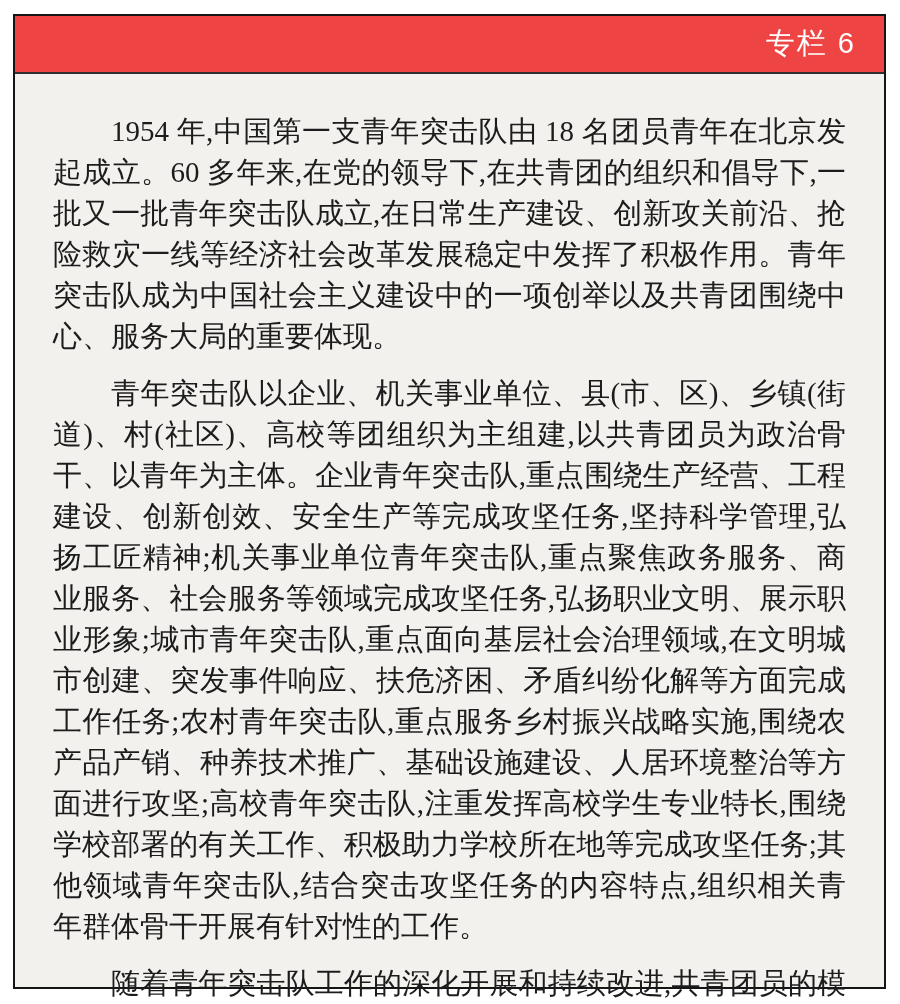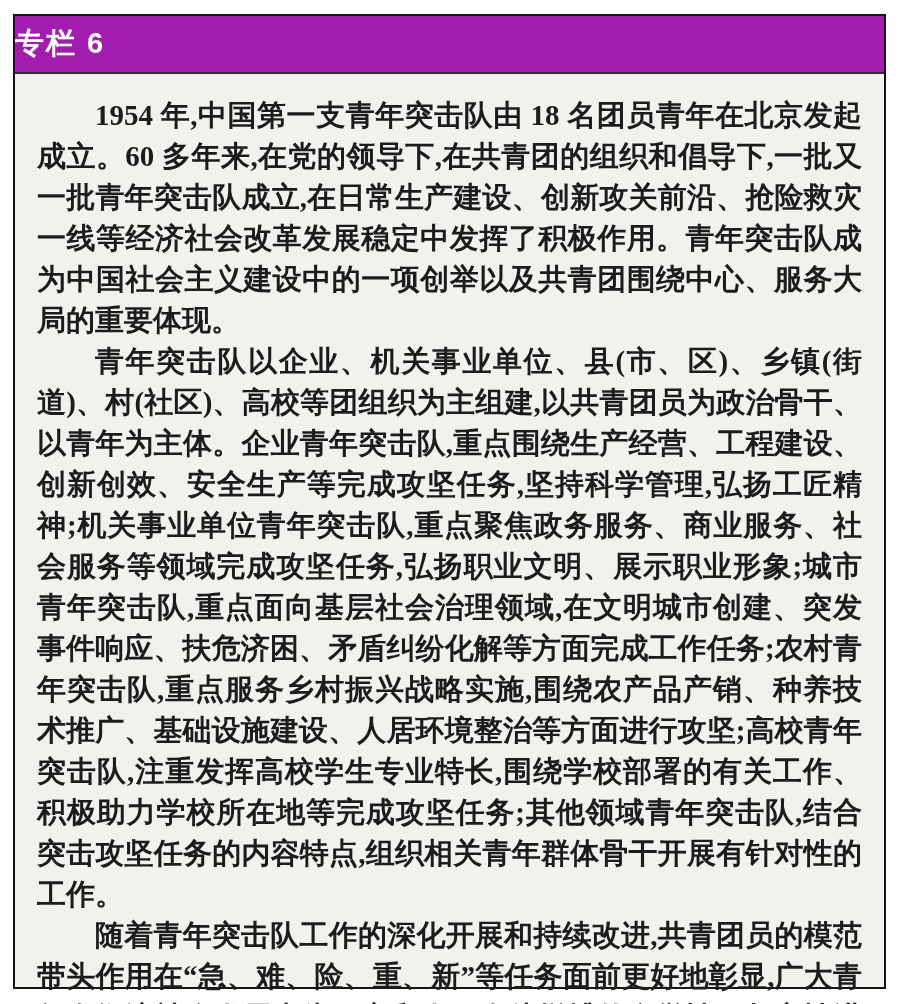--- a/index.html
+++ b/index.html
@@ -20,46 +20,45 @@
     left: 13px;
     top: 14px;
     width: 873px;
     height: 975px;
     border: 2px solid #151515;
     background: #f2f1ee;
     box-sizing: border-box;
   }
   .panel-header {
     height: 56px;
-    background: #a21caf;
+    background: #ef4444;
     border-bottom: 2px solid #2f2f2f;
     display: flex;
     align-items: center;
-    justify-content: space-between;
+    justify-content: flex-end;
     font-family: "Liberation Sans", "DejaVu Sans", sans-serif;
-    font-weight: bold;
+    font-weight: normal;
     font-size: 29px;
     color: #ffffff;
     letter-spacing: 2px;
   }
   .panel-header .title-label {
     margin-right: 28px;
   }
   .panel-body {
     padding: 21px 22px 24px 22px;
     font-size: 29px;
     line-height: 41px;
     color: #1c1c1c;
     text-align: justify;
   }
   .panel-body p {
-    margin: 0;
+    margin: 16px;
     padding: 0;
     text-indent: 2em;
-    font-weight: bold;
   }
 </style>
 </head>
 <body>
 
 <div class="page">
   <div class="panel">
     <div class="panel-header">
       <span class="title-label">专栏 6</span>
     </div>

